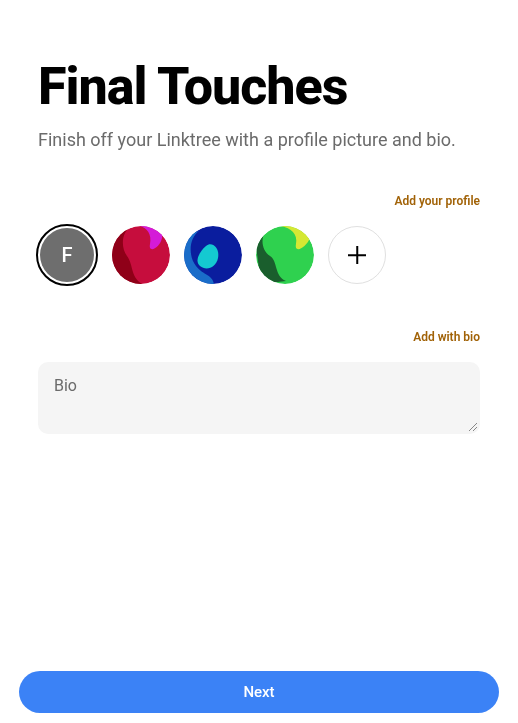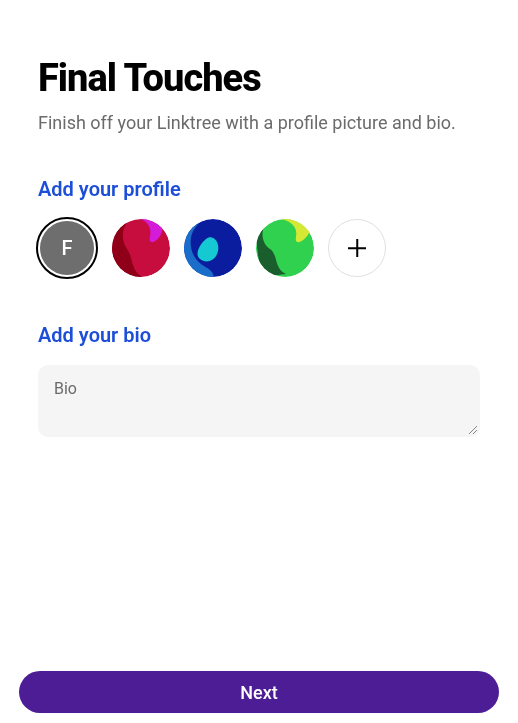--- a/index.html
+++ b/index.html
@@ -12,36 +12,37 @@
       width: 518px;
       height: 723px;
       background: #ffffff;
       position: relative;
       padding: 0;
     }
     .container {
       padding: 56px 38px 0 38px;
     }
     .title {
-      font-size: 38px;
+      font-size: 52px;
       font-weight: 800;
       letter-spacing: -1px;
       color: #000;
       margin-bottom: 12px;
     }
     .subtitle {
       font-size: 18px;
       color: #6b6b6b;
       margin-bottom: 44px;
     }
     .section-label {
-      font-size: 20px;
+      font-size: 12px;
       font-weight: 600;
-      color: #1d4ed8;
+      color: #a16207;
       margin-bottom: 18px;
+      text-align: right;
     }
     .avatar-row {
       display: flex;
       gap: 14px;
       margin-bottom: 44px;
     }
     .avatar {
       width: 58px;
       height: 58px;
       border-radius: 50%;
@@ -134,25 +135,25 @@
     }
     .resize-handle svg {
       display: block;
     }
     .next-button {
       position: absolute;
       bottom: 10px;
       left: 19px;
       right: 19px;
       height: 42px;
-      background: #4c1d95;
+      background: #3b82f6;
       border: none;
       border-radius: 22px;
       color: #fff;
-      font-size: 18px;
+      font-size: 15px;
       font-weight: 500;
       cursor: pointer;
       font-family: inherit;
     }
     
     .blob {
       width: 100%;
       height: 100%;
       display: block;
     }
@@ -193,21 +194,21 @@
         <path d="M10,5 C4,12 6,25 14,30 C22,35 18,50 30,55 L5,58 L0,20 Z" fill="#1a5e2d"></path>
         <path d="M25,0 C35,2 42,8 40,18 C38,28 50,22 54,12 C56,5 48,0 40,0 Z" fill="#d5e833"></path>
       </svg>
     </div>
 
     <div class="avatar upload">
       <span class="plus-icon"></span>
     </div>
   </div>
 
-  <div class="section-label">Add your bio</div>
+  <div class="section-label">Add with bio</div>
 
   <div class="bio-field">
     <span class="bio-label">Bio</span>
     <textarea class="bio-textarea" value="" style=""></textarea>
     <span class="resize-handle">
       <svg width="10" height="10" viewBox="0 0 10 10">
         <line x1="2" y1="10" x2="10" y2="2" stroke="#888" stroke-width="1"></line>
         <line x1="6" y1="10" x2="10" y2="6" stroke="#888" stroke-width="1"></line>
       </svg>
     </span>

